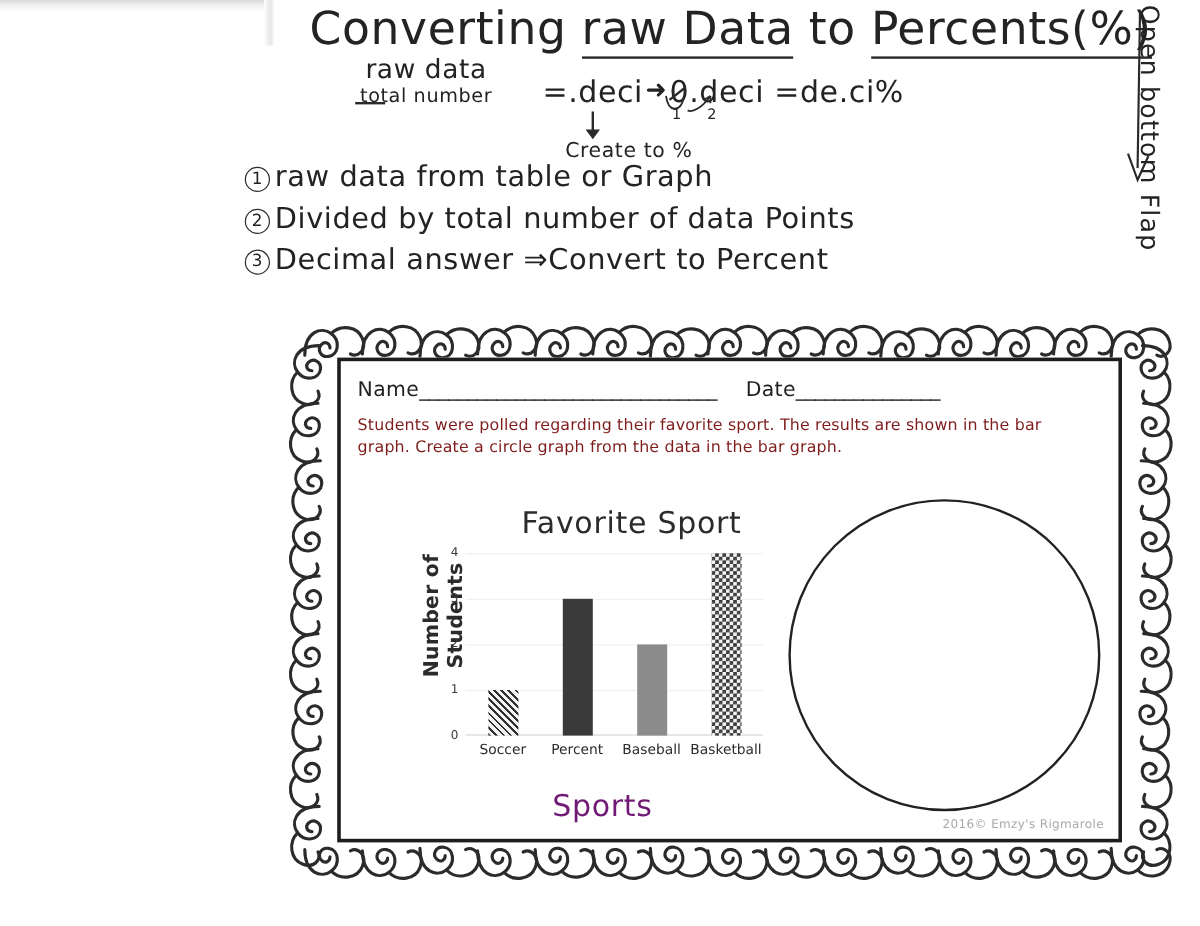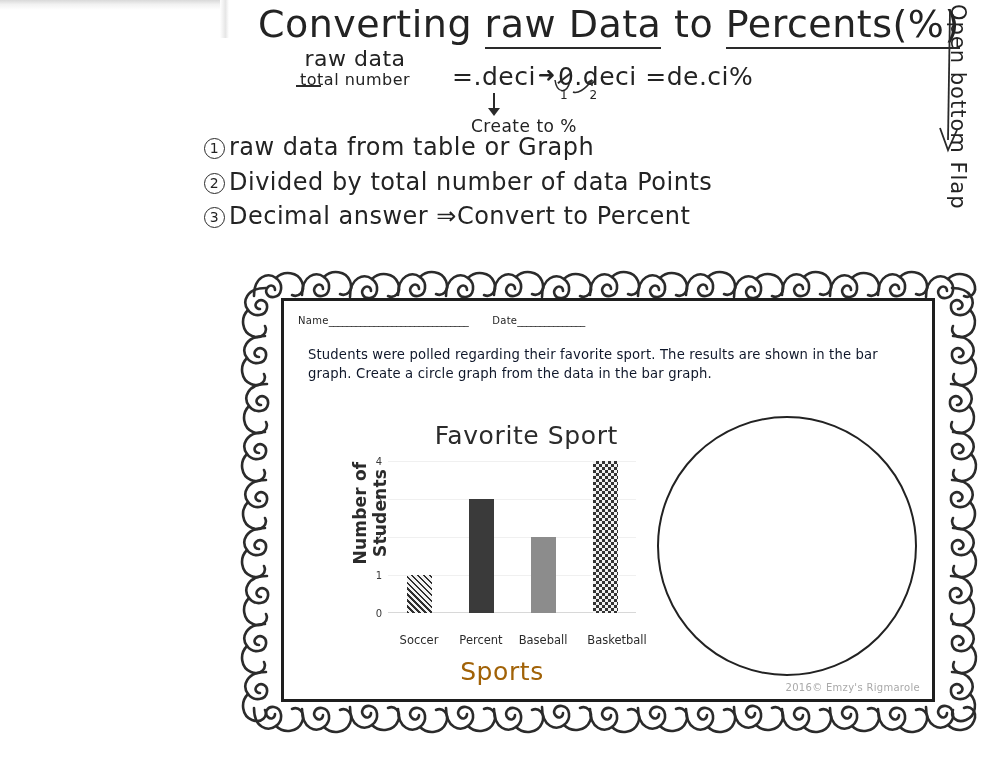--- a/index.html
+++ b/index.html
@@ -154,37 +154,37 @@
     border: 3px solid #1e1e1e;
     background: #ffffff;
   }
 
   
   #namedate {
     position: absolute;
     left: 14px; top: 14px;
     width: 620px;
     font-family: "DejaVu Sans", sans-serif;
-    font-size: 10px;
+    font-size: 17px;
     color: #1f1f1f;
     letter-spacing: 0.3px;
     white-space: nowrap;
   }
   #namedate .blank { letter-spacing: -0.5px; }
   #namedate .gap { display: inline-block; width: 24px; }
 
   
   #instructions {
     position: absolute;
-    left: 24px; top: 44px;
+    left: 14px; top: 44px;
     width: 616px;
     font-family: "DejaVu Sans", sans-serif;
     font-size: 13.2px;
     line-height: 1.45;
-    color: #0f172a;
+    color: #7f1d1d;
     letter-spacing: 0.15px;
   }
 
   
   #chart {
     position: absolute;
     left: 56px; top: 120px;
     width: 310px; height: 272px;
   }
   #chart-title {
@@ -209,21 +209,21 @@
     color: #2b2b2b;
     letter-spacing: 0.2px;
   }
   #xlabel {
     position: absolute;
     left: 52px; top: 236px;
     width: 220px;
     text-align: center;
     font-family: "DejaVu Sans", sans-serif;
     font-size: 25px;
-    color: #a16207;
+    color: #701a75;
     letter-spacing: 0.6px;
   }
   #plot {
     position: absolute;
     left: 48px; top: 40px;
     width: 248px; height: 152px;
   }
   .ytick {
     position: absolute;
     right: 100%;
@@ -245,21 +245,21 @@
     width: 100%; height: 1px;
     background: #d8d8d8;
   }
   .bar {
     position: absolute;
     bottom: 0;
     width: 25px;
   }
   .bar-label {
     position: absolute;
-    top: 172px;
+    top: 156px;
     transform: translateX(-50%);
     font-family: "DejaVu Sans", sans-serif;
     font-size: 11.5px;
     color: #2b2b2b;
     white-space: nowrap;
   }
   .fill-hatch {
     background-color: #ededed;
     background-image: repeating-linear-gradient(
       45deg, #2f2f2f 0px, #2f2f2f 1.6px, #f2f2f2 1.6px, #f2f2f2 4.2px);
@@ -441,21 +441,21 @@
           <div class="gridline" style="top: 38px;"></div>
           <div class="ytick" style="top: 0px;">4</div>
           <div class="gridline" style="top: 0px;"></div>
           <div class="bar fill-hatch" title="Soccer: 1" style="height: 38px; left: 18.5px;"></div>
           <div class="bar-label" style="left: 31px;">Soccer</div>
           <div class="bar fill-dark" title="Football: 3" style="height: 114px; left: 80.5px;"></div>
           <div class="bar-label" style="left: 93px;">Percent</div>
           <div class="bar fill-gray" title="Baseball: 2" style="height: 76px; left: 142.5px;"></div>
           <div class="bar-label" style="left: 155px;">Baseball</div>
           <div class="bar fill-check" title="Basketball: 4" style="height: 152px; left: 204.5px;"></div>
-          <div class="bar-label" style="left: 217px; margin-left: 12px;">Basketball</div>
+          <div class="bar-label" style="left: 217px;">Basketball</div>
         </div>
       <div id="xlabel">Sports</div>
     </div>
 
     <div id="circle-graph"></div>
 
     <div id="copyright">2016© Emzy's Rigmarole</div>
   </div>
 </div>
 

